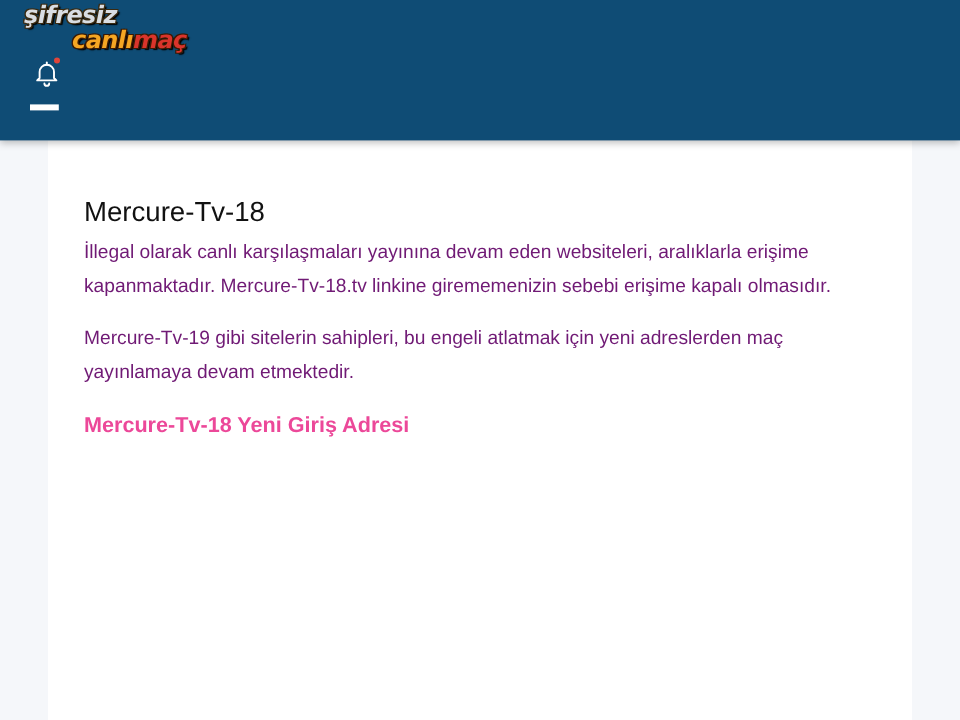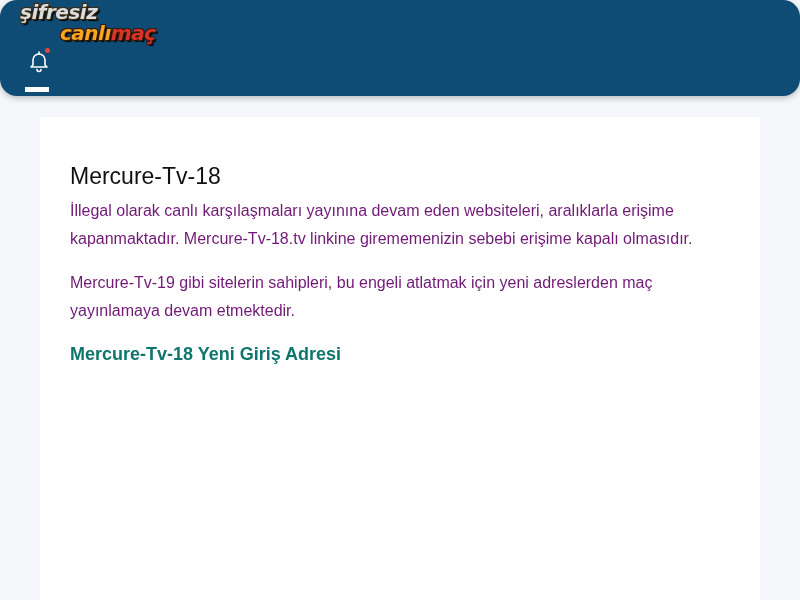--- a/index.html
+++ b/index.html
@@ -4,25 +4,24 @@
 <style>
   * { box-sizing: border-box; margin: 0; padding: 0; }
   html, body { width: 800px; height: 600px; overflow: hidden; }
   body {
     background: #f5f7fa;
     font-family: "Liberation Sans", "DejaVu Sans", sans-serif;
     color: #222;
     position: relative;
   }
   .header {
-    position: absolute; left: 0; top: 0; width: 800px; height: 96px;
+    position: absolute; left: 0; top: 0; width: 800px; height: 117px;
     background: #0f4c75;
     box-shadow: 0 2px 6px rgba(0,0,0,0.25);
     z-index: 2;
-    border-radius: 17px;
   }
   .logo {
     position: absolute; left: 20px; top: 2px; width: 150px; height: 38px;
     font-family: "DejaVu Sans", sans-serif; font-weight: bold; font-style: italic;
     line-height: 1;
   }
   .logo .l1 {
     position: absolute; left: 0; top: 0; font-size: 20px; letter-spacing: -0.5px;
     color: #d9dde2;
     text-shadow: -1px -1px 0 #3a2a10, 1px -1px 0 #3a2a10, -1px 1px 0 #3a2a10, 1px 1px 0 #3a2a10, 2px 2px 1px #000;
@@ -50,21 +49,21 @@
     z-index: 1;
     margin-top: 10px;
   }
   .title {
     font-size: 23px; font-weight: normal; color: #111; line-height: 30px; margin-bottom: 6px;
   }
   .para {
     font-size: 16px; line-height: 28px; color: #701a75; margin-bottom: 16px;
   }
   .subheading {
-    font-size: 18px; font-weight: bold; color: #0f766e; line-height: 26px; margin-top: 14px;
+    font-size: 18px; font-weight: bold; color: #ec4899; line-height: 26px; margin-top: 14px;
   }
 </style>
 </head>
 <body>
 
 <header class="header">
   <a class="logo">
     <span class="l1">şifresiz</span>
     <span class="l2"><span class="canli">canlı</span><span class="mac">maç</span></span>
   </a>

